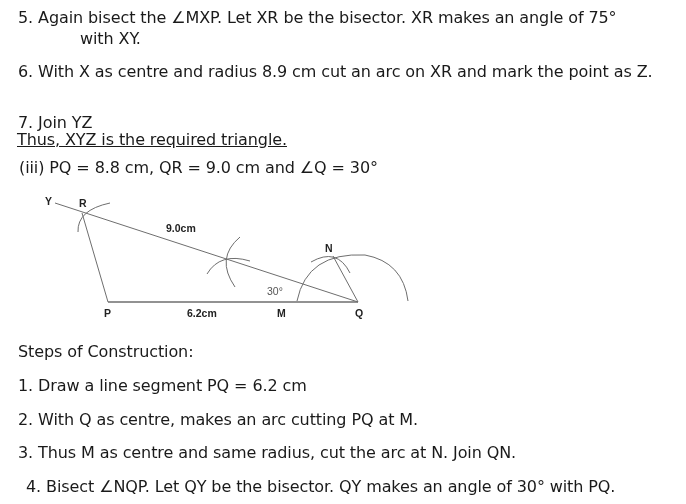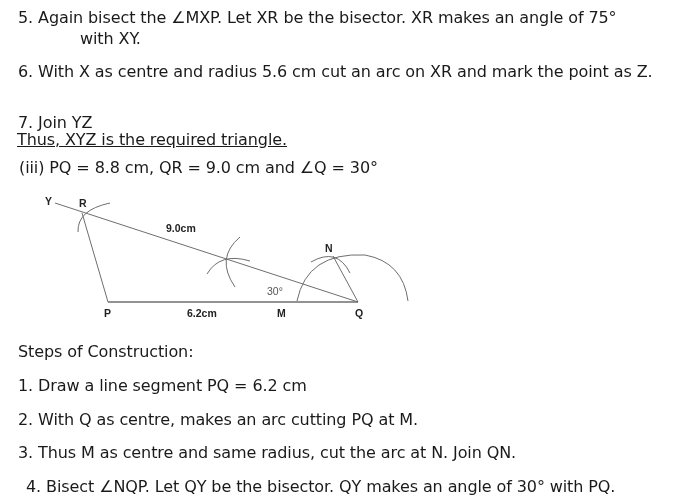--- a/index.html
+++ b/index.html
@@ -49,21 +49,21 @@
 <body>
 
 <div class="line" style="top:9px; left:18px;">
   <span>5.</span>
   <span>Again bisect the ∠MXP. Let XR be the bisector. XR makes an angle of 75°</span>
 </div>
 <div class="line" style="top:30px; left:36px;margin-left:44px;">with XY.</div>
 
 <div class="line" style="top:63px; left:18px;">
   <span>6.</span>
-  <span>With X as centre and radius 5.6 cm cut an arc on XR and mark the point as Z.</span>
+  <span>With X as centre and radius 8.9 cm cut an arc on XR and mark the point as Z.</span>
 </div>
 
 <div class="line" style="top:114px; left:18px;">
   <span>7.</span>
   <span>Join YZ</span>
 </div>
 
 <div class="line" style="top:131px; left:17px;text-decoration:underline;">Thus, XYZ is the required triangle.</div>
 
 <div class="line" style="top:159px; left:19px;">(iii) PQ = 8.8 cm, QR = 9.0 cm and ∠Q = 30°</div>

